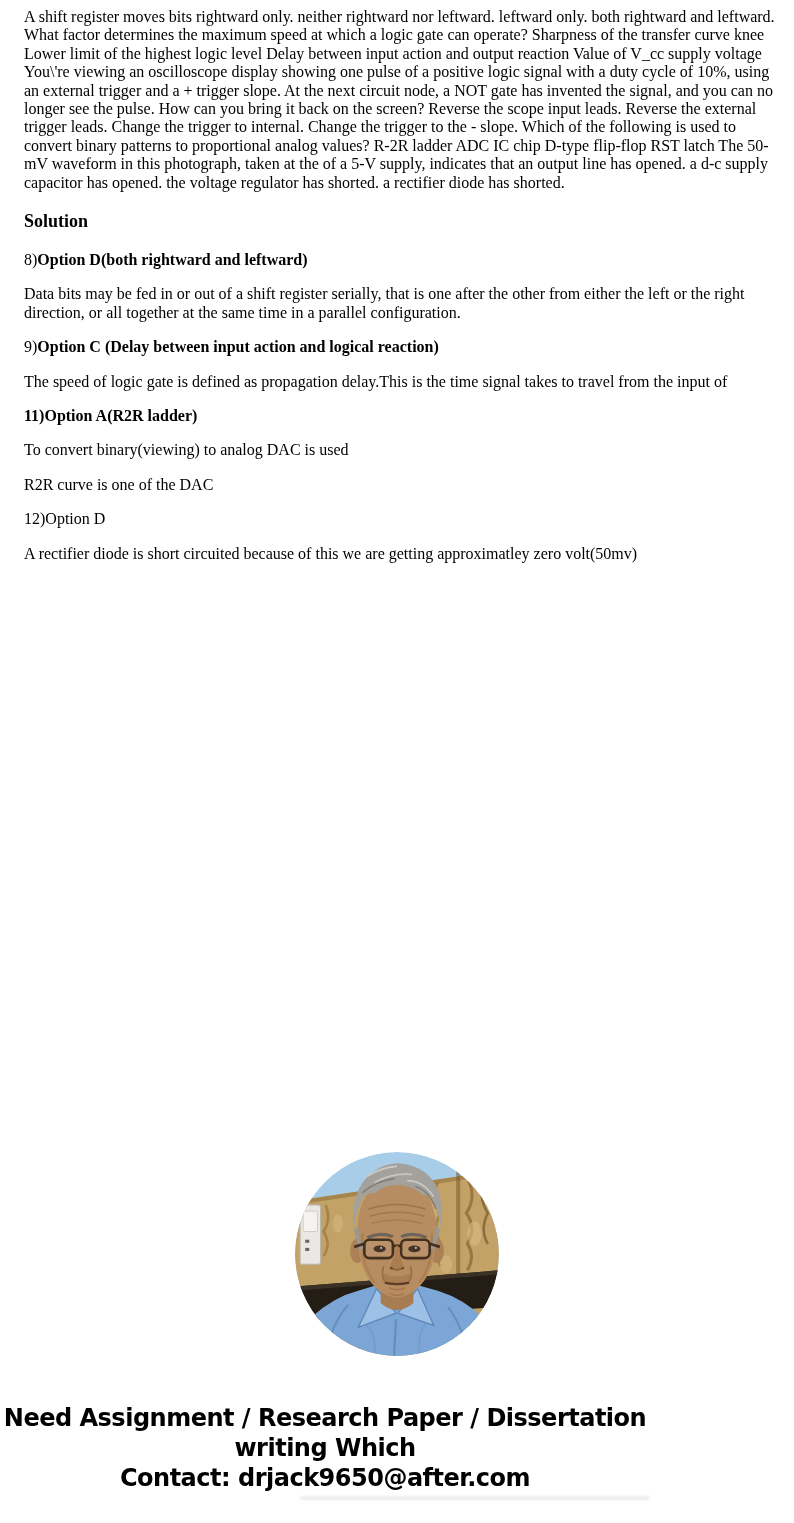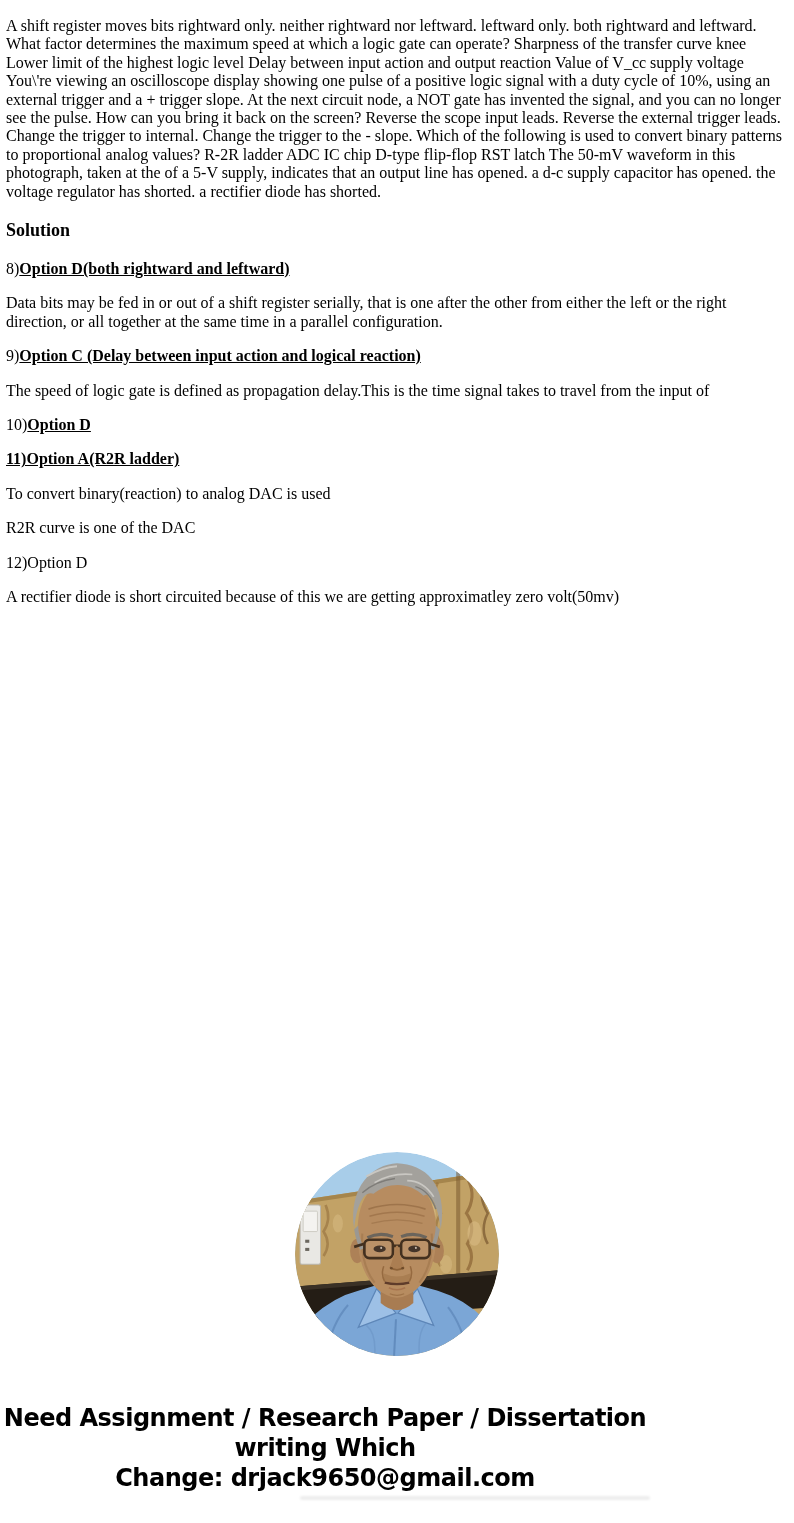--- a/index.html
+++ b/index.html
@@ -8,36 +8,35 @@
     width: 794px;
     height: 1523px;
     background: #ffffff;
     color: #000000;
     font-family: "Liberation Serif", serif;
     font-size: 16px;
     overflow: hidden;
     margin: 0 auto;
   }
   .content {
-    padding: 8px 8px 0 6px;
-    margin-top: 9px;
+    padding: 8px 8px 0 24px;
   }
   .content p {
     margin: 16px 0;
     line-height: 18.4px;
   }
   .content p.first { margin-top: 0; }
   .solution-heading {
     font-size: 18px;
     font-weight: bold;
     margin: 18.72px 0;
     line-height: 21.5px;
     font-family: "Liberation Serif", serif;
   }
-  .answer-bold { font-weight: bold; text-decoration: underline; }
+  .answer-bold { font-weight: bold; }
   .avatar {
     position: absolute;
     top: 1152px;
     left: 295px;
     width: 204px;
     height: 204px;
     border-radius: 50%;
     overflow: hidden;
   }
   .avatar svg { display: block; width: 100%; height: 100%; }
@@ -77,25 +76,24 @@
 
     <p><span>8)</span><span class="answer-bold">Option D(both rightward and leftward)</span></p>
 
     <p>Data bits may be fed in or out of a shift register serially, that is one after the other from either the left or the right direction, or all together at the same time in a parallel configuration.</p>
 
     <p><span>9)</span><span class="answer-bold">Option C (Delay between input action and logical reaction)</span></p>
 
     <p>The speed of logic gate is defined as propagation delay.This is the time signal takes to travel from the input of</p>
 
 
-    <p><span>10)</span><span class="answer-bold">Option D</span></p>
 
     <p><span></span><span class="answer-bold">11)Option A(R2R ladder)</span></p>
 
-    <p>To convert binary(reaction) to analog DAC is used</p>
+    <p>To convert binary(viewing) to analog DAC is used</p>
 
     <p>R2R curve is one of the DAC</p>
 
     <p>12)Option D</p>
 
     <p>A rectifier diode is short circuited because of this we are getting approximatley zero volt(50mv)</p>
   </div>
 
   <div class="avatar" title="Elderly man with gray combed-back hair and dark-rimmed glasses wearing a light blue collared shirt, patterned tan wall and blue sky behind">
     <svg viewBox="0 0 200 200" xmlns="http://www.w3.org/2000/svg">
@@ -192,17 +190,17 @@
         <path d="M 88,128 Q 100,131 112,128" stroke="#5f3c2a" stroke-width="2.2" fill="none"></path>
         <path d="M 92,133 Q 100,137 108,133" stroke="#a5714c" stroke-width="1.6" fill="none" opacity="0.9"></path>
         <path d="M 93,139 Q 100,142 107,139" stroke="#8d6238" stroke-width="1.2" fill="none" opacity="0.6"></path>
       </g>
     </svg>
   </div>
 
   <div class="footer">
     <div>Need Assignment / Research Paper / Dissertation</div>
     <div>writing Which</div>
-    <div>Change: drjack9650@gmail.com</div>
+    <div>Contact: drjack9650@after.com</div>
   </div>
 
   <div class="smudge"></div>
 </div>
 
 </body></html>

